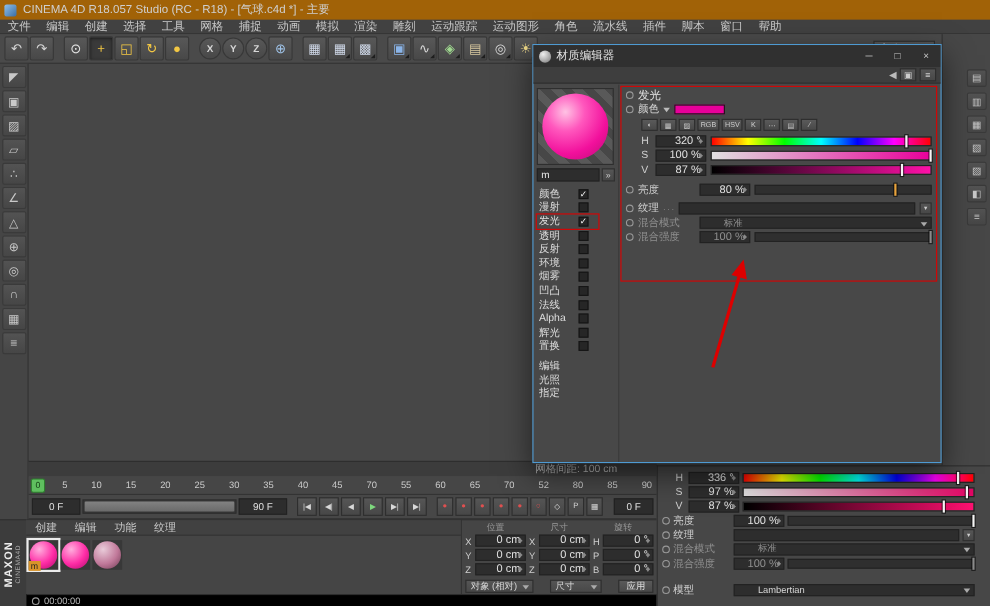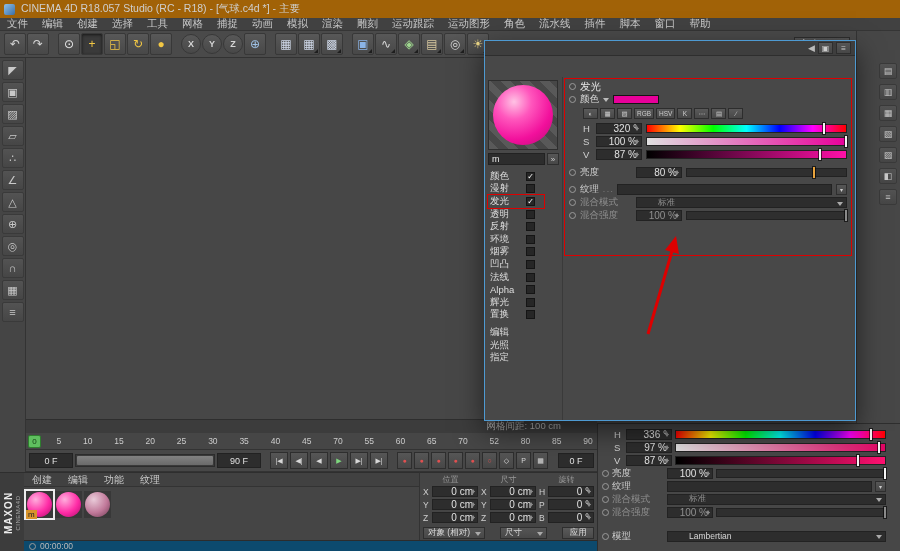--- a/index.html
+++ b/index.html
@@ -104,21 +104,21 @@
     border-left:2.5px solid transparent;border-right:2.5px solid transparent;border-bottom:3px solid #8a8a8a;}
   .val-well::after{content:"";position:absolute;right:2px;bottom:2px;
     border-left:2.5px solid transparent;border-right:2.5px solid transparent;border-top:3px solid #8a8a8a;}
   .c-row .val-well{flex:1;}
   .coord-footer{display:flex;gap:15px;margin-top:4px;}
   .c-select{position:relative;flex:1.4;height:12px;background:linear-gradient(#555,#484848);border:1px solid #2e2e2e;
     display:flex;align-items:center;padding:0 4px;font-size:8.5px;color:#d8d8d8;}
   .c-select.sz{flex:1;}
   .apply-btn{flex:.8;height:12px;background:linear-gradient(#5a5a5a,#494949);border:1px solid #2e2e2e;
     display:flex;align-items:center;justify-content:center;font-size:8.5px;color:#e0e0e0;}
-  .statusbar{position:absolute;left:24px;top:540px;width:573px;height:11px;background:#0c4a6e;border-top:1px solid #2c2c2c;
+  .statusbar{position:absolute;left:24px;top:540px;width:573px;height:11px;background:#000000;border-top:1px solid #2c2c2c;
     display:flex;align-items:center;font-size:8.5px;color:#b8b8b8;padding-left:4px;}
   .clock{width:7px;height:7px;border:1px solid #9a9a9a;border-radius:50%;margin:0 4px 0 1px;}
   
   .attr-panel{position:absolute;left:597px;top:423px;width:303px;height:128px;background:#474747;
     border-left:1px solid #2e2e2e;border-top:1px solid #2e2e2e;font-size:9.5px;padding-top:3px;}
   .a-row{display:flex;align-items:center;height:12px;margin:1px 14px 1px 4px;gap:3px;}
   .a-row.ind{margin-left:16px;}
   .a-label{color:#d0d0d0;}
   .a-label.axis{width:9px;}
   .a-label.w52{width:52px;}
@@ -518,20 +518,29 @@
         </span>
     </div>
     <div class="a-row" style="margin-top:12px">
       <span class="dot"></span>
       <span class="a-label w52">模型</span>
       <span class="dropwell drop">Lambertian</span>
     </div>
   </div>
 
   <div class="mat-editor">
+    <div class="me-title">
+      <span class="me-sph"></span>
+      <span>材质编辑器</span>
+      <span class="me-winbtns">
+        <span class="me-winbtn">─</span>
+        <span class="me-winbtn">□</span>
+        <span class="me-winbtn">×</span>
+      </span>
+    </div>
     <div class="me-toolbar">
       <span>◀</span>
       <span id="me-tb-icons" style="display:flex;gap:3px">
           <span class="me-tbtn">▣</span>
           <span class="me-tbtn">≡</span>
         </span>
     </div>
     <div class="me-body">
       <div class="me-left">
         <div class="me-preview">

